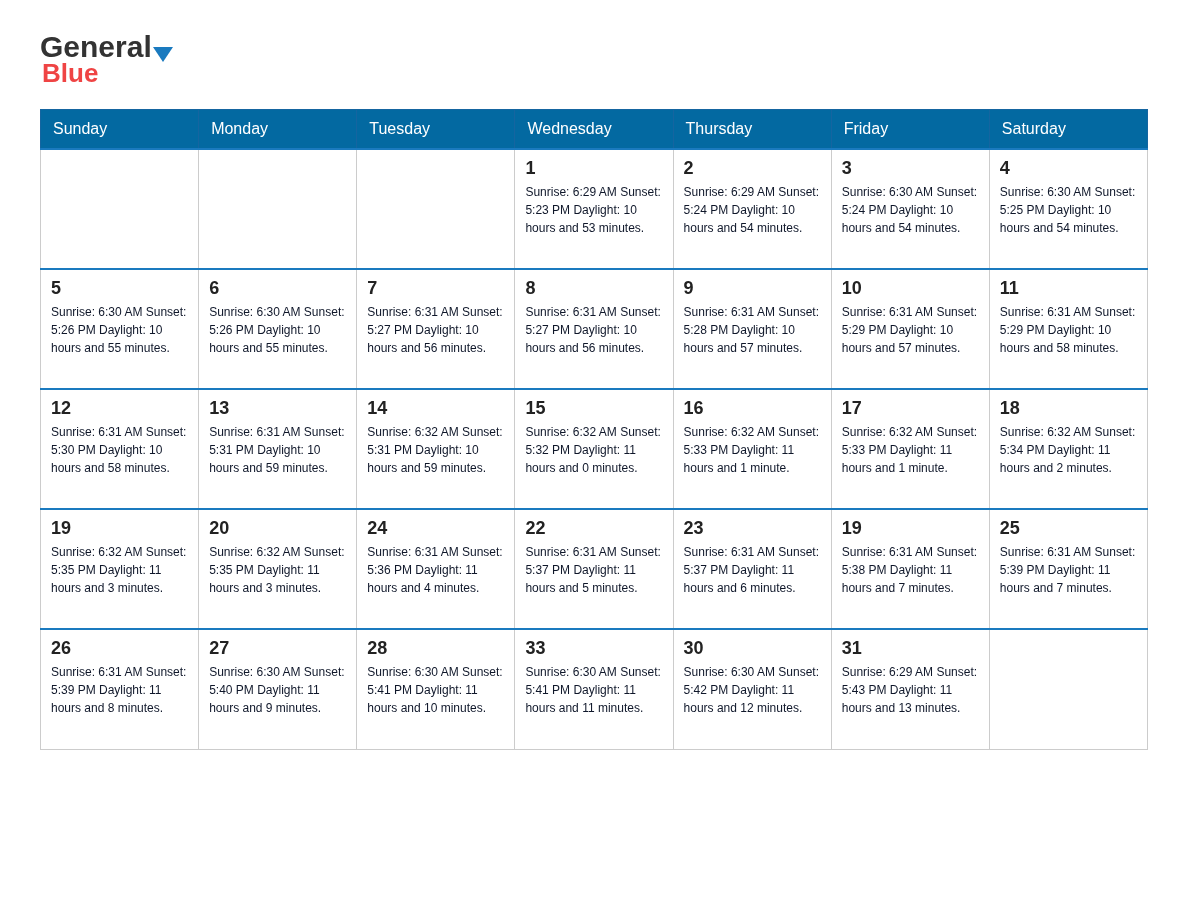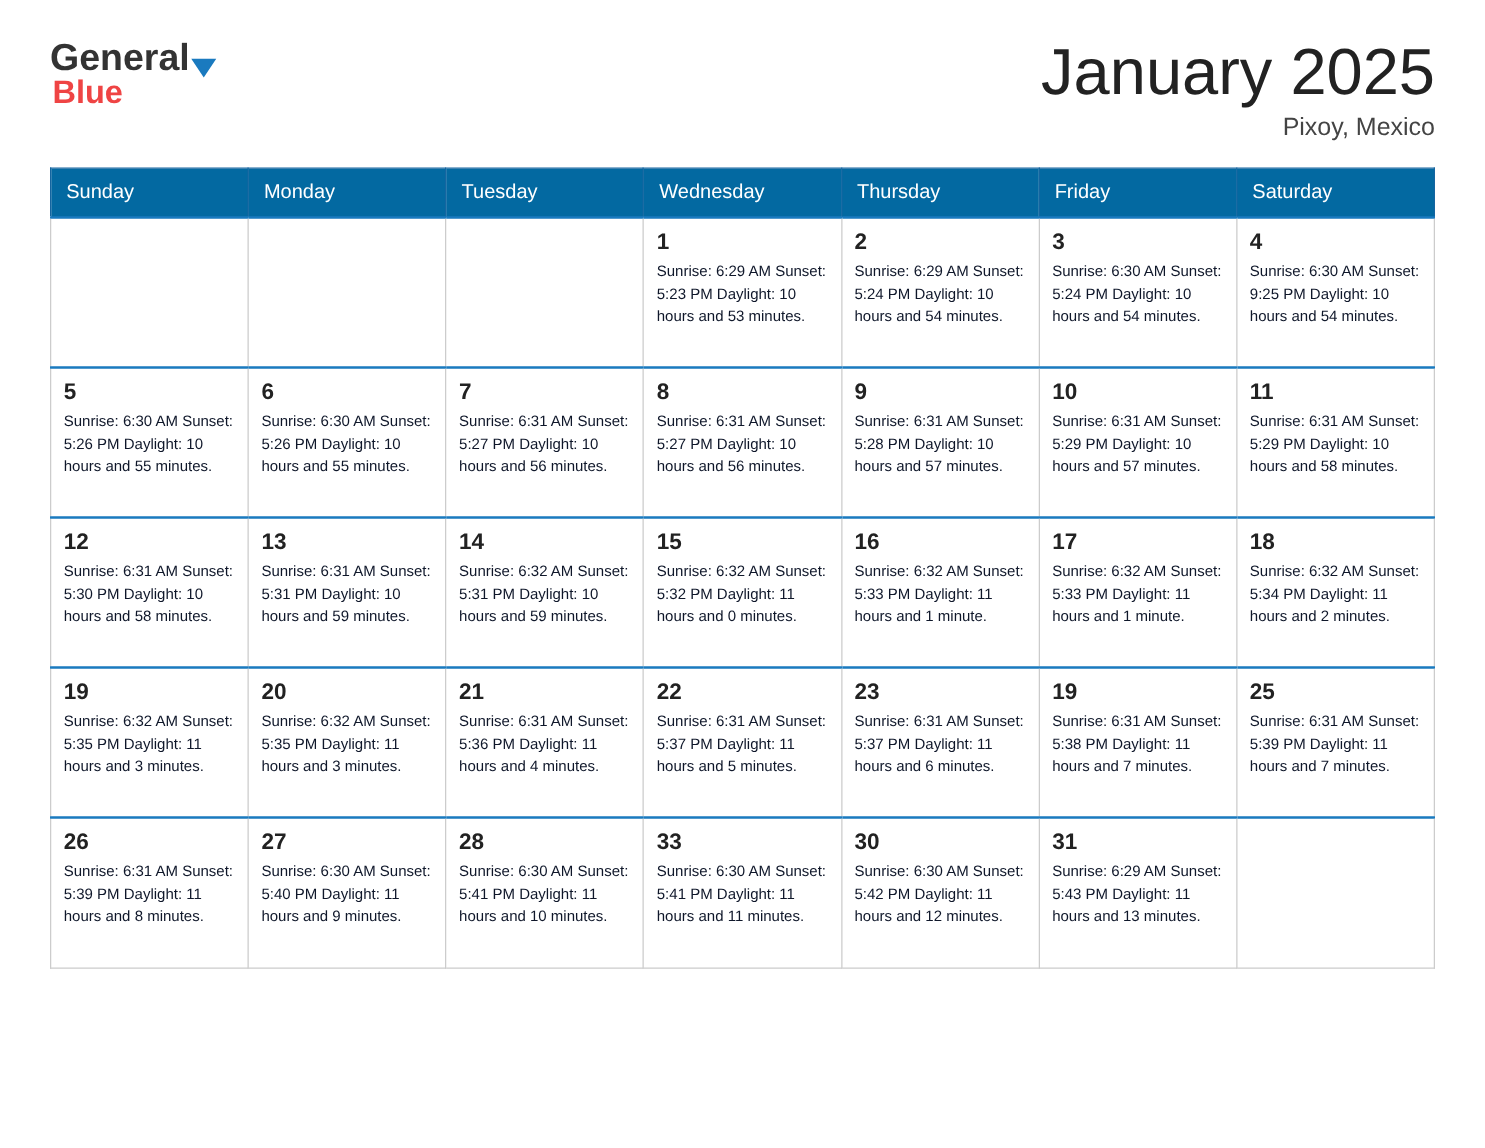--- a/index.html
+++ b/index.html
@@ -105,24 +105,20 @@
 </head>
 <body>
 
 <div class="header">
   <div class="logo-wrapper">
     <div class="logo-row1">
       <span class="logo-text-g">General</span>
       <span class="logo-triangle"></span>
     </div>
     <div class="logo-row2">Blue</div>
-  </div>
-  <div class="title-section">
-    <div class="month-title">January 2025</div>
-    <div class="location">Pixoy, Mexico</div>
   </div>
 </div>
 
 <table class="calendar">
   <thead>
     <tr>
     <th>Sunday</th>
         <th>Monday</th>
         <th>Tuesday</th>
         <th>Wednesday</th>
@@ -150,21 +146,21 @@
         </td>
         <td>
           <span class="day-number">3</span>
           <div class="day-info">Sunrise: 6:30 AM
 Sunset: 5:24 PM
 Daylight: 10 hours and 54 minutes.</div>
         </td>
         <td>
           <span class="day-number">4</span>
           <div class="day-info">Sunrise: 6:30 AM
-Sunset: 9:25 PM
+Sunset: 5:25 PM
 Daylight: 10 hours and 54 minutes.</div>
         </td>
       </tr>
       <tr class="week-row">
         <td>
           <span class="day-number">5</span>
           <div class="day-info">Sunrise: 6:30 AM
 Sunset: 5:26 PM
 Daylight: 10 hours and 55 minutes.</div>
         </td>
@@ -256,21 +252,21 @@
 Sunset: 5:35 PM
 Daylight: 11 hours and 3 minutes.</div>
         </td>
         <td>
           <span class="day-number">20</span>
           <div class="day-info">Sunrise: 6:32 AM
 Sunset: 5:35 PM
 Daylight: 11 hours and 3 minutes.</div>
         </td>
         <td>
-          <span class="day-number">21</span>
+          <span class="day-number">24</span>
           <div class="day-info">Sunrise: 6:31 AM
 Sunset: 5:36 PM
 Daylight: 11 hours and 4 minutes.</div>
         </td>
         <td>
           <span class="day-number">22</span>
           <div class="day-info">Sunrise: 6:31 AM
 Sunset: 5:37 PM
 Daylight: 11 hours and 5 minutes.</div>
         </td>

